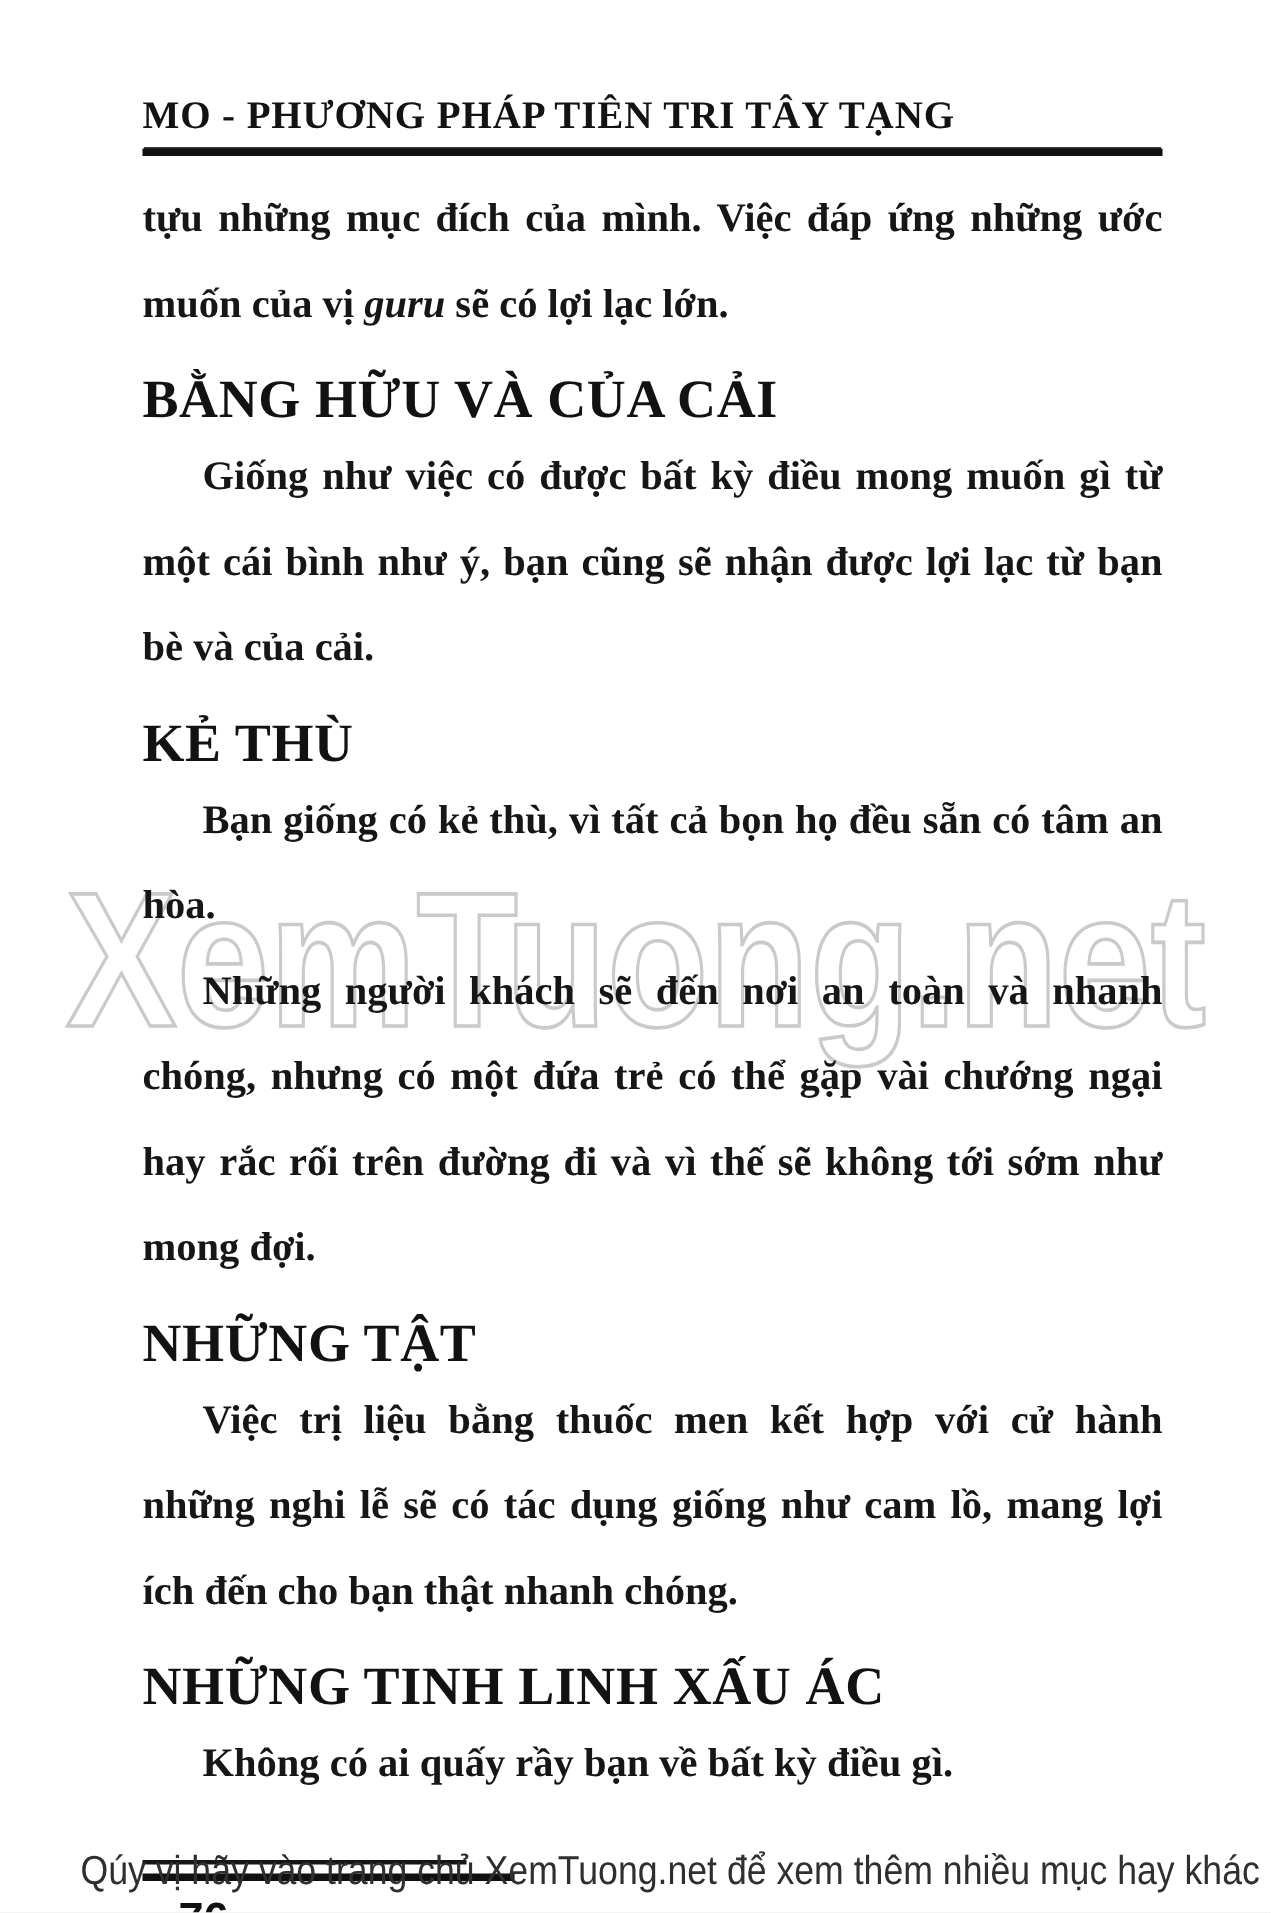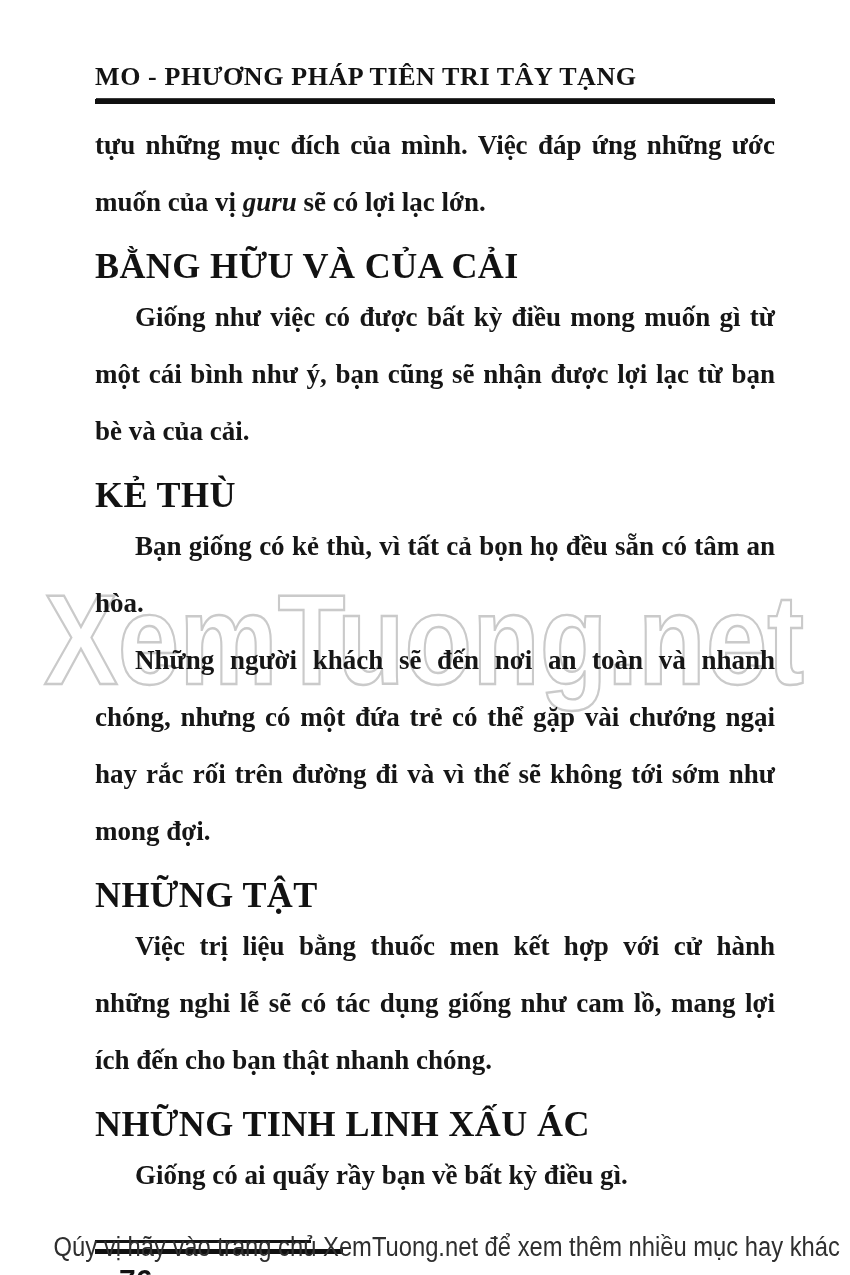--- a/index.html
+++ b/index.html
@@ -131,21 +131,21 @@
       <p class="body-text section-paragraph">Những người khách sẽ đến nơi an toàn và nhanh chóng, nhưng có một đứa trẻ có thể gặp vài chướng ngại hay rắc rối trên đường đi và vì thế sẽ không tới sớm như mong đợi.</p>
     </div>
 
     <div>
       <h2 class="section-heading">NHỮNG TẬT</h2>
       <p class="body-text section-paragraph">Việc trị liệu bằng thuốc men kết hợp với cử hành những nghi lễ sẽ có tác dụng giống như cam lồ, mang lợi ích đến cho bạn thật nhanh chóng.</p>
     </div>
 
     <div>
       <h2 class="section-heading">NHỮNG TINH LINH XẤU ÁC</h2>
-      <p class="body-text section-paragraph">Giống có ai quấy rầy bạn về bất kỳ điều gì.</p>
+      <p class="body-text section-paragraph">Không có ai quấy rầy bạn về bất kỳ điều gì.</p>
     </div>
 
     <div class="pager">
       <div class="pager-rule-thin"></div>
       <div class="pager-rule-thick"></div>
       <div class="page-number">76</div>
     </div>
 
   </div>
 

